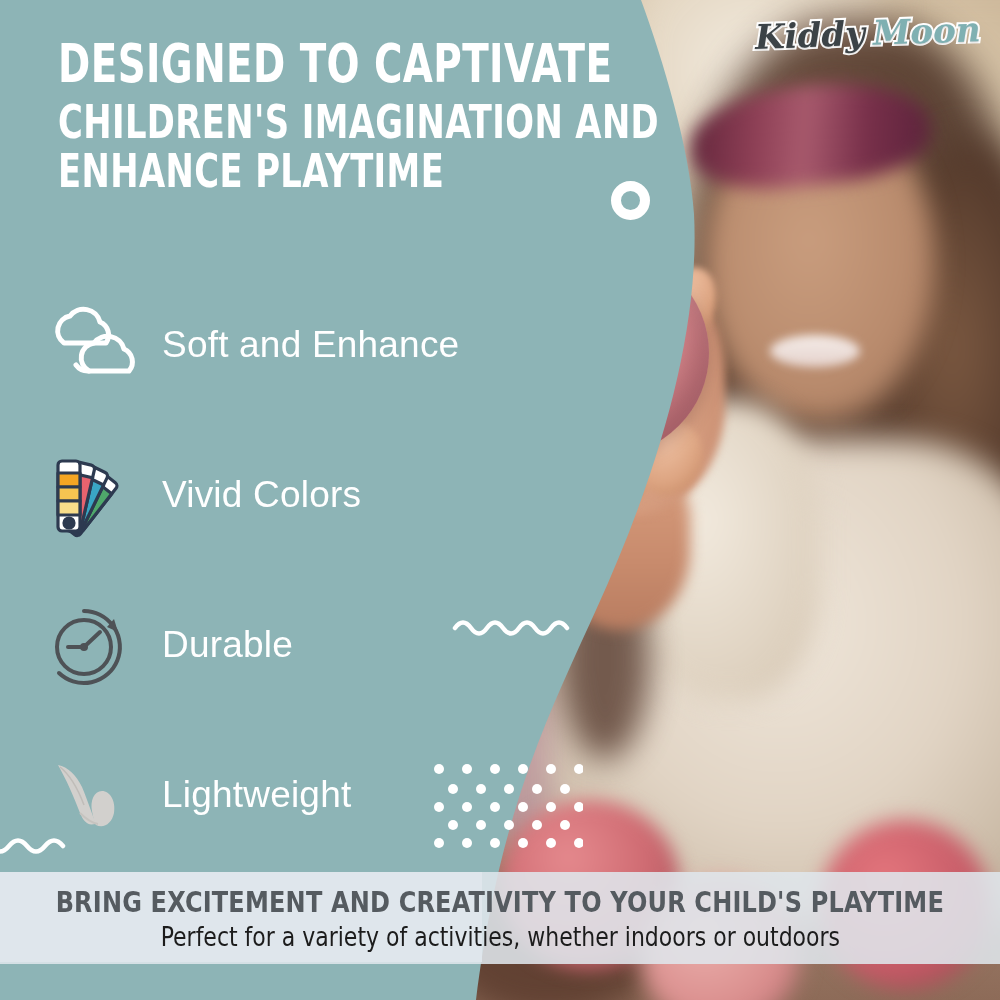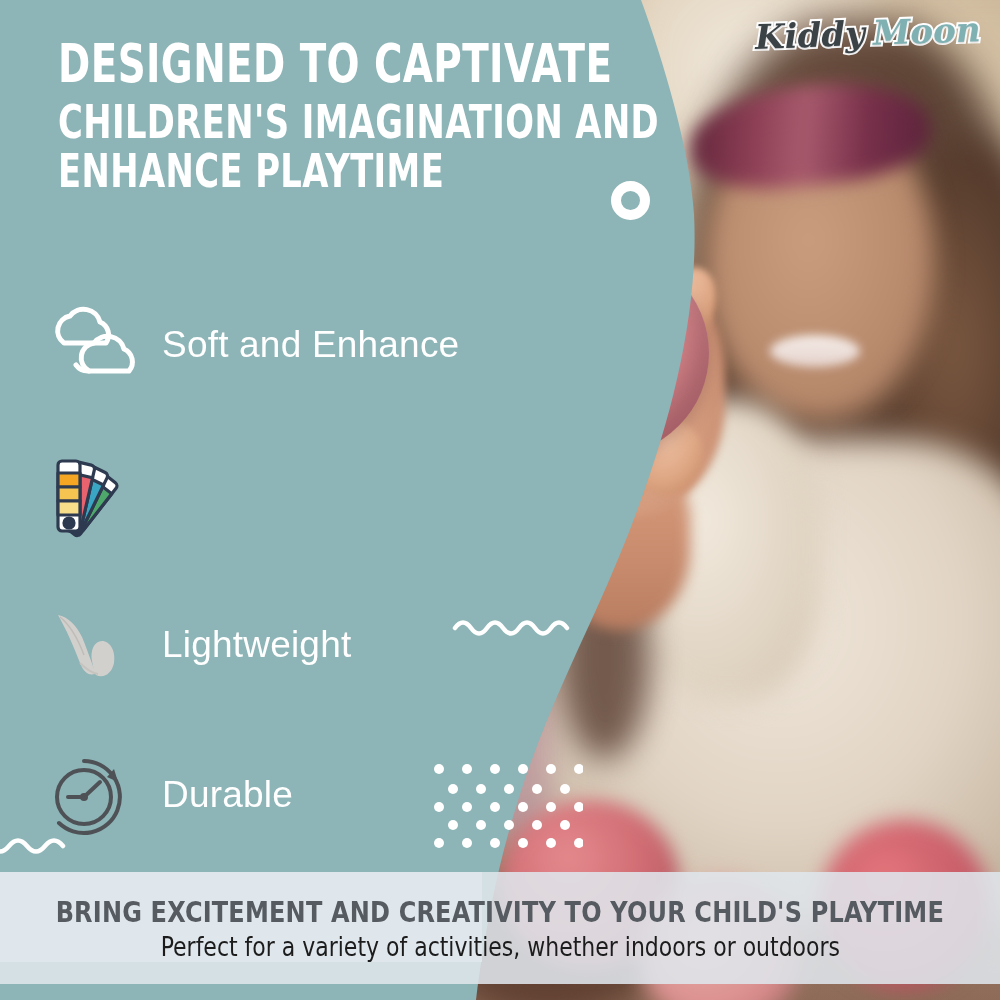--- a/index.html
+++ b/index.html
@@ -262,21 +262,21 @@
     position:absolute; left:611px; top:181px;
     width:39px; height:39px; border-radius:50%;
     border:10px solid #ffffff;
   }
   .wave-mid { position:absolute; left:452px; top:614px; }
   .wave-bl  { position:absolute; left:-30px; top:832px; }
   .dots { position:absolute; left:433px; top:763px; }
 
   
   .banner {
-    position:absolute; left:0; top:872px; width:1000px; height:112px;
+    position:absolute; left:0; top:872px; width:1000px; height:92px;
     background:rgba(223,230,236,0.88);
     z-index:4;
     display:flex; flex-direction:column;
     align-items:center; justify-content:center;
   }
   .banner-solid {
     position:absolute; left:0; top:872px; width:482px; height:90px;
     background:#dde4ea;
     z-index:3;
   }
@@ -398,46 +398,47 @@
                 <rect x="16" y="23" width="20" height="50" fill="#e8636e"></rect>
               </g>
               <rect x="14" y="10" width="22" height="70" rx="4" fill="#ffffff"></rect>
               <rect x="14" y="22" width="22" height="14" fill="#f5a623"></rect>
               <rect x="14" y="36" width="22" height="14" fill="#f6c451"></rect>
               <rect x="14" y="50" width="22" height="14" fill="#f8dd8a"></rect>
               <circle cx="25" cy="72" r="5" fill="#2d3a50"></circle>
             </g>
           </svg>
         </div>
-      </div>
-
-      <div class="frow">
-        <div class="ficon">
-          <svg width="104" height="84" viewBox="0 0 104 84">
-            <path d="M14,12 C22,26 30,44 36,60 C40,70 46,74 52,70 C48,62 44,48 38,34 C32,22 24,14 14,12 Z" fill="#d2d0cd"></path>
-            <path d="M16,14 C26,22 34,36 40,52" stroke="#c0bdb9" stroke-width="1.6" fill="none"></path>
-            <path d="M52,72 C60,76 68,70 70,60 C72,48 66,38 58,38 C50,38 46,48 48,58 C49,64 50,68 52,72 Z" fill="#d2d0cd"></path>
-            <path d="M36,60 C42,66 48,70 54,71" stroke="#c6c3bf" stroke-width="2" fill="none"></path>
-          </svg>
-        </div>
-        <div class="flabel">Lightweight</div>
+        <div class="flabel">Vivid Colors</div>
       </div>
 
       <div class="frow">
         <div class="ficon">
           <svg width="104" height="88" viewBox="0 0 104 88">
             <circle cx="40" cy="46" r="27" fill="none" stroke="#4e5256" stroke-width="4"></circle>
             <path d="M40,10 a36,36 0 1 1 -25,62" fill="none" stroke="#4e5256" stroke-width="4" stroke-linecap="round"></path>
             <path d="M63,26 L70,18 L74,31 Z" fill="#4e5256"></path>
             <circle cx="40" cy="46" r="4" fill="#4e5256"></circle>
             <path d="M40,46 L56,31" stroke="#4e5256" stroke-width="4" stroke-linecap="round"></path>
             <path d="M40,46 L24,46" stroke="#4e5256" stroke-width="4" stroke-linecap="round"></path>
           </svg>
         </div>
         <div class="flabel">Durable</div>
+      </div>
+
+      <div class="frow">
+        <div class="ficon">
+          <svg width="104" height="84" viewBox="0 0 104 84">
+            <path d="M14,12 C22,26 30,44 36,60 C40,70 46,74 52,70 C48,62 44,48 38,34 C32,22 24,14 14,12 Z" fill="#d2d0cd"></path>
+            <path d="M16,14 C26,22 34,36 40,52" stroke="#c0bdb9" stroke-width="1.6" fill="none"></path>
+            <path d="M52,72 C60,76 68,70 70,60 C72,48 66,38 58,38 C50,38 46,48 48,58 C49,64 50,68 52,72 Z" fill="#d2d0cd"></path>
+            <path d="M36,60 C42,66 48,70 54,71" stroke="#c6c3bf" stroke-width="2" fill="none"></path>
+          </svg>
+        </div>
+        <div class="flabel">Lightweight</div>
       </div>
     </div>
 
     <div class="wave-mid">
       <svg width="134" height="26" viewBox="0 0 134 26">
         <path d="M3,14 q8,-11 16,0 t16,0 t16,0 t16,0 t16,0 t16,0 t16,0" fill="none" stroke="#ffffff" stroke-width="4.5" stroke-linecap="round"></path>
       </svg>
     </div>
 
     <div class="wave-bl">

